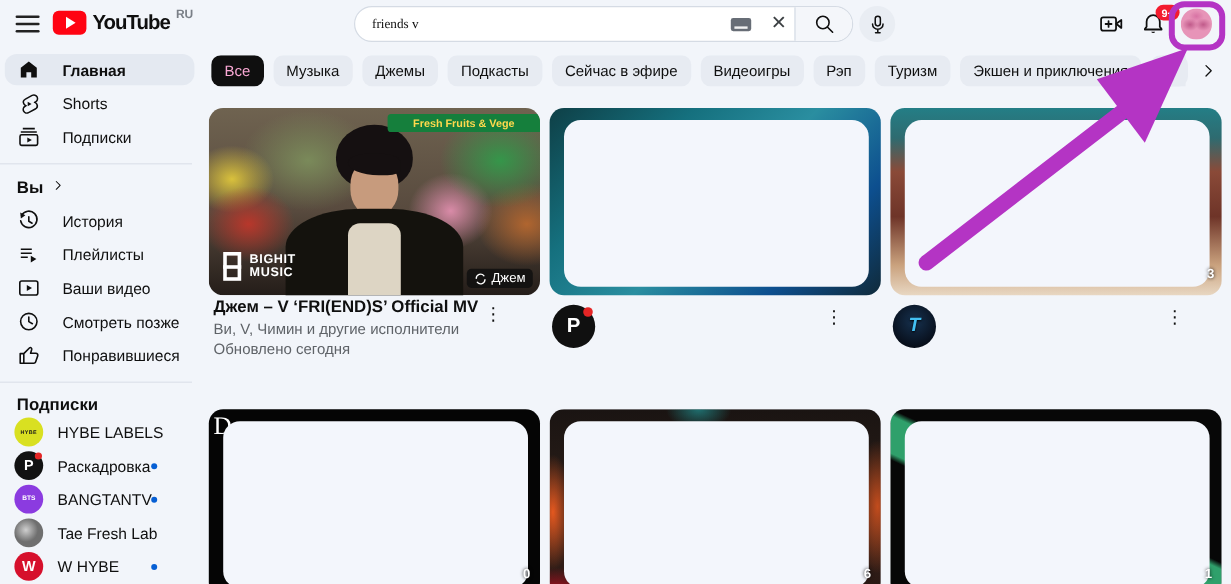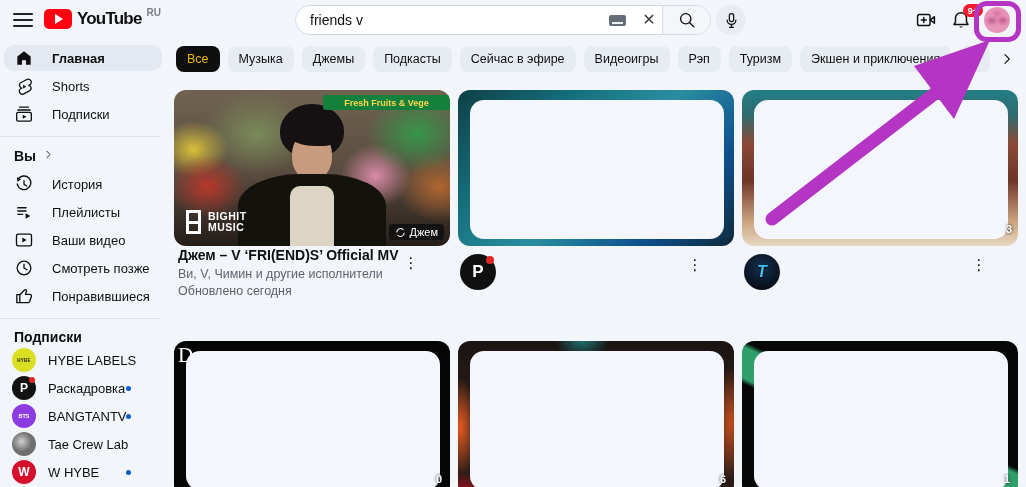--- a/index.html
+++ b/index.html
@@ -15,21 +15,21 @@
   .hamburger{position:absolute;left:12px;top:10px;width:22px;height:20px;display:flex;flex-direction:column;justify-content:space-between;padding:3px 1px;cursor:pointer}
   .hamburger span{display:block;height:1.8px;background:#222;border-radius:1px}
   .logo{position:absolute;left:44px;top:9px;display:flex;align-items:flex-start;gap:5px;cursor:pointer}
   .logo-play{width:28px;height:20px;background:var(--brand-red);border-radius:5px;display:flex;align-items:center;justify-content:center}
   .logo-play::after{content:'';border-left:8px solid #fff;border-top:5px solid transparent;border-bottom:5px solid transparent;margin-left:2px}
   .logo-word{font-size:17px;font-weight:700;letter-spacing:-0.8px;line-height:20px}
   .logo-region{font-size:10px;color:#7a7f87;font-weight:700;margin-top:-2px}
 
   .search-wrap{position:absolute;left:295px;top:5px;display:flex;align-items:center}
   .search-pill{display:flex;align-items:center;width:416px;height:30px;border:1px solid #d5dbe4;border-radius:16px;background:#fff;overflow:hidden}
-  .search-input{flex:1;border:none;outline:none;font-size:14px;padding:0 8px 0 14px;color:#0f0f0f;background:transparent;font-family:Liberation Sans, sans-serif}
+  .search-input{flex:1;border:none;outline:none;font-size:11px;padding:0 8px 0 14px;color:#0f0f0f;background:transparent;font-family:Liberation Serif, serif}
   .kbd-icon{width:17px;height:11px;background:#676d76;border-radius:2px;position:relative;margin-right:10px;cursor:pointer;flex:none}
   .kbd-icon::after{content:'';position:absolute;left:3px;right:3px;bottom:2px;height:1.6px;background:#fff;opacity:.9}
   .clear-x{width:26px;flex:none;font-size:16px;color:#3c4043;text-align:center;cursor:pointer;font-weight:300;line-height:28px}
   .search-btn{width:48px;height:30px;flex:none;background:#f4f6fa;border-left:1px solid #d5dbe4;display:flex;align-items:center;justify-content:center;cursor:pointer}
   .mic-btn{position:absolute;left:716px;top:5px;width:30px;height:30px;border-radius:50%;background:#e9edf3;display:flex;align-items:center;justify-content:center;cursor:pointer}
 
   .tb-right-btn{position:absolute;top:8px;width:24px;height:24px;display:flex;align-items:center;justify-content:center;cursor:pointer}
   .create-btn{left:914px}
   .bell-btn{left:949px}
   .notif-badge{position:absolute;left:963px;top:4px;min-width:20px;height:13px;background:var(--badge-red);border-radius:7px;color:#fff;font-size:9px;font-weight:700;display:flex;align-items:center;justify-content:center;padding:0 3px;z-index:5}
@@ -54,21 +54,21 @@
   .av-p{background:#121212;font-size:12px}
   .av-p::after{content:'';position:absolute;right:1px;top:1px;width:6px;height:6px;border-radius:50%;background:#e42525}
   .av-bts{background:#8b3be0;font-size:5.5px}
   .av-tae{background:radial-gradient(10px 10px at 40% 40%,#cfcfcf,#6f6f6f)}
   .av-w{background:#d6102c;font-size:12px}
   .unread-dot{position:absolute;left:122px;width:5px;height:5px;border-radius:50%;background:var(--unread-dot-blue)}
 
   
   .chips{position:absolute;left:176px;top:46px;width:812px;height:26px;display:flex;gap:8px;overflow:hidden}
   .chip{flex:none;height:26px;padding:0 11px;border:none;border-radius:8px;background:#e7ebf2;color:#0f0f0f;font-size:12.5px;font-weight:500;font-family:inherit;cursor:pointer;white-space:nowrap}
-  .chip.selected{background:var(--chip-selected-bg);color:#eab308}
+  .chip.selected{background:var(--chip-selected-bg);color:#f9a8d4}
   .chip-partial{position:absolute;left:962px;top:46px;width:28px;height:26px;border-radius:8px;background:#e7ebf2}
   .chips-more{position:absolute;left:996px;top:48px;width:22px;height:22px;display:flex;align-items:center;justify-content:center;cursor:pointer}
 
   
   .content{position:absolute;left:170px;top:0;right:0;bottom:0}
   .card{position:absolute;width:248px}
   .r1{top:90px}.r2{top:341px}
   .c1{left:4px}.c2{left:288px}.c3{left:572px}
   .thumb{position:relative;width:276px;height:156px;border-radius:12px;overflow:hidden}
   .redact{position:absolute;left:12px;top:10px;right:10px;bottom:7px;background:#f3f6fc;border-radius:14px;z-index:2}
@@ -274,21 +274,21 @@
       <span class="nav-label">Раскадровка</span>
       <span class="unread-dot"></span>
     </div>
     <div class="sub-item" style="top:362px">
       <span class="sub-av av-bts">BTS</span>
       <span class="nav-label">BANGTANTV</span>
       <span class="unread-dot"></span>
     </div>
     <div class="sub-item" style="top:390px">
       <span class="sub-av av-tae"></span>
-      <span class="nav-label">Tae Crew Lab</span>
+      <span class="nav-label">Tae Fresh Lab</span>
     </div>
     <div class="sub-item" style="top:418px">
       <span class="sub-av av-w">W</span>
       <span class="nav-label">W HYBE</span>
       <span class="unread-dot"></span>
     </div>
   </div>
 
   <div class="chips">
     <button class="chip selected">Все</button>

